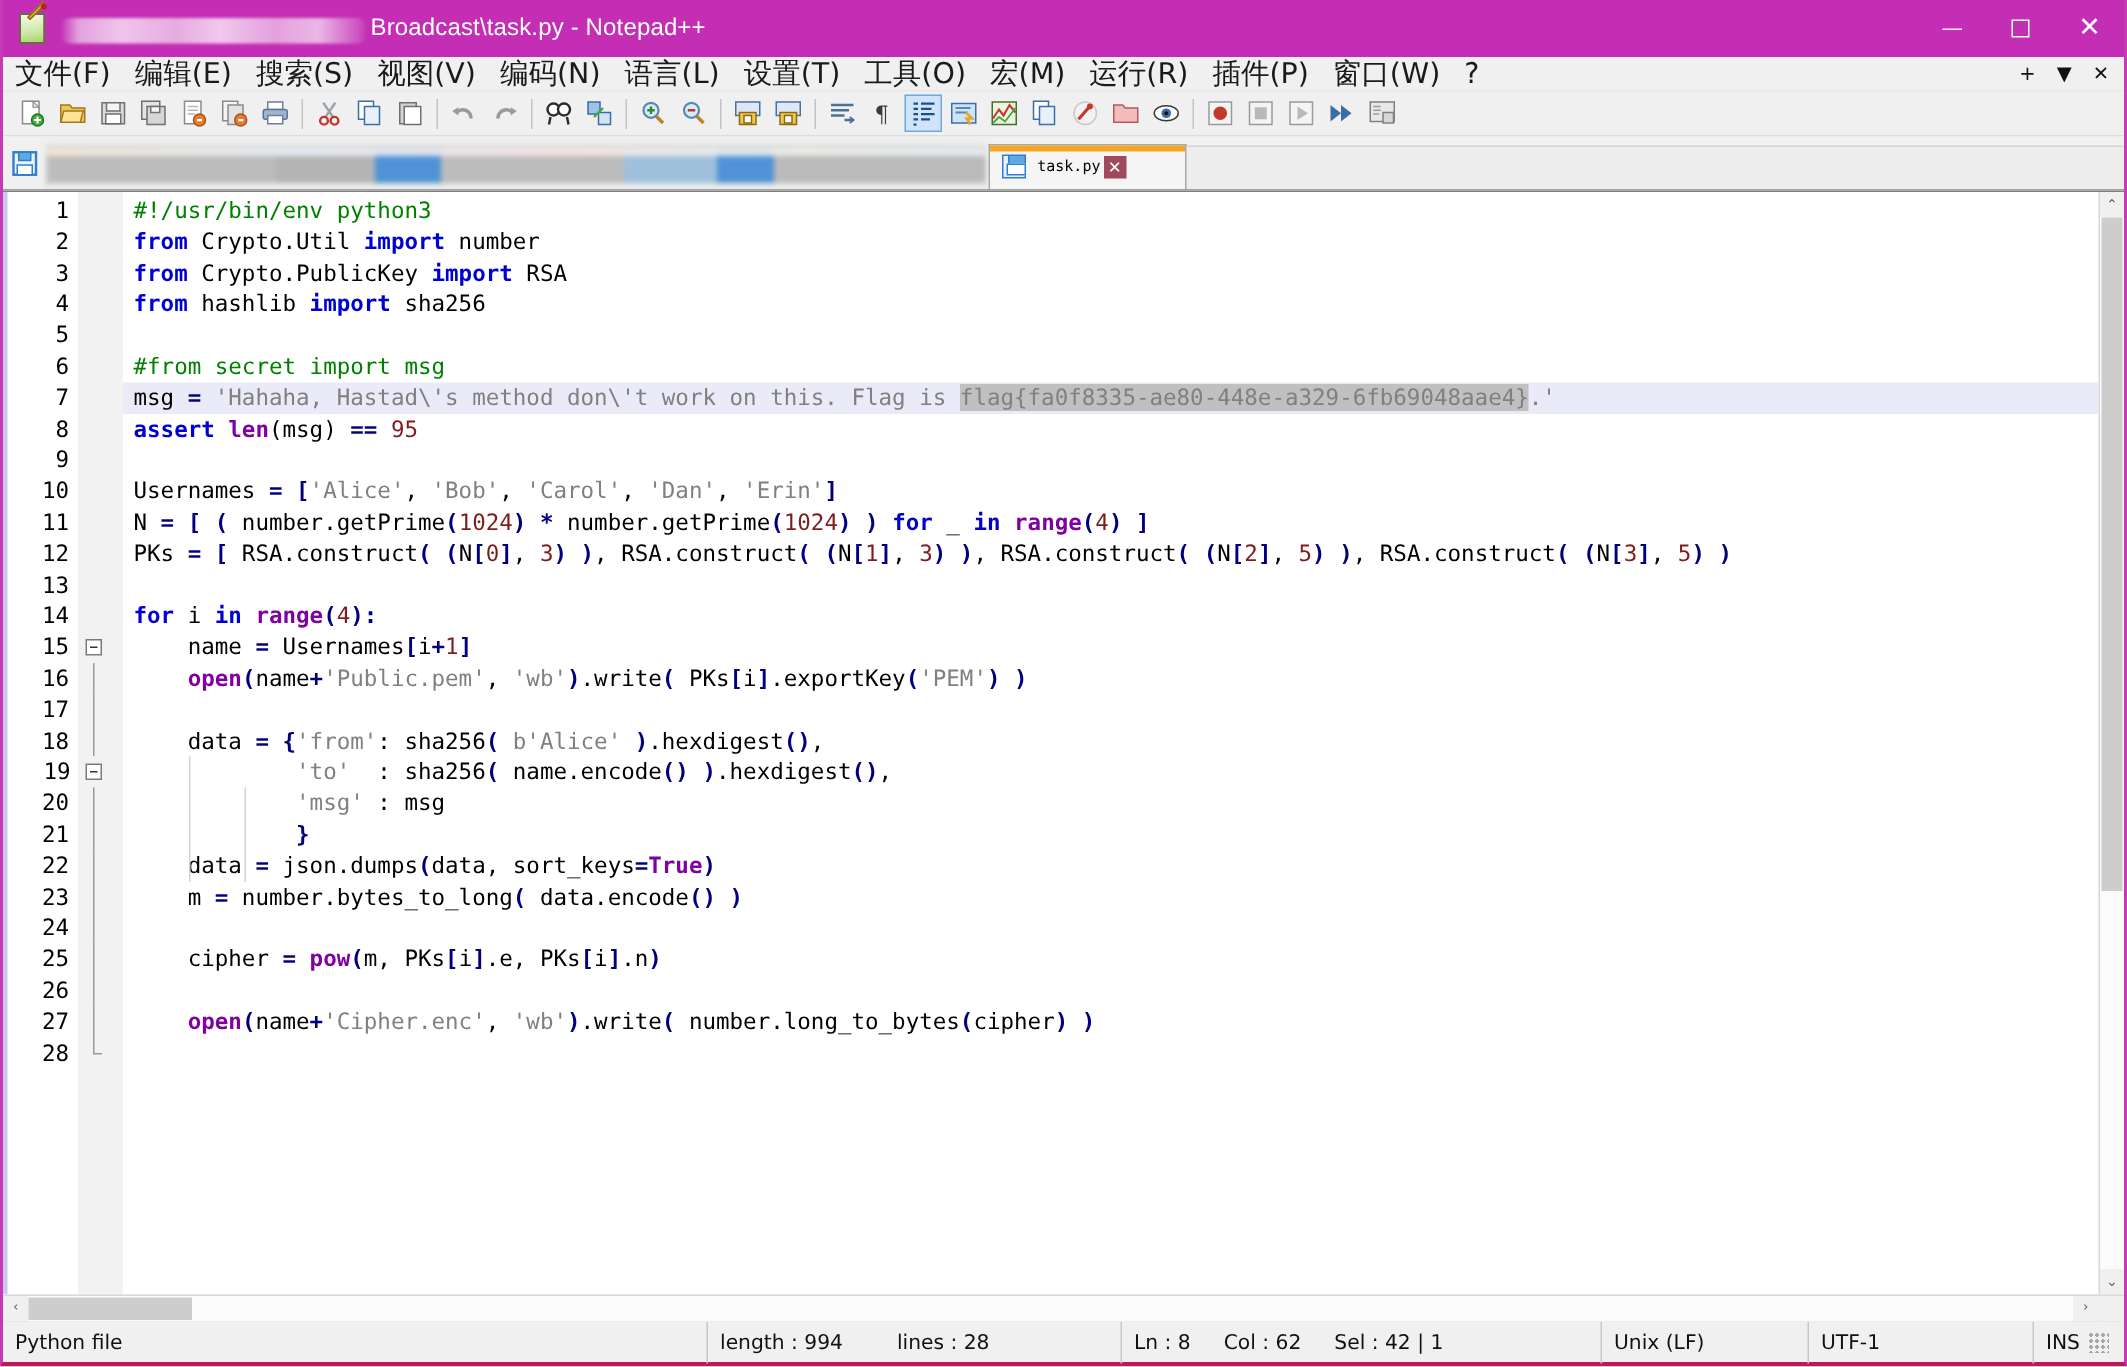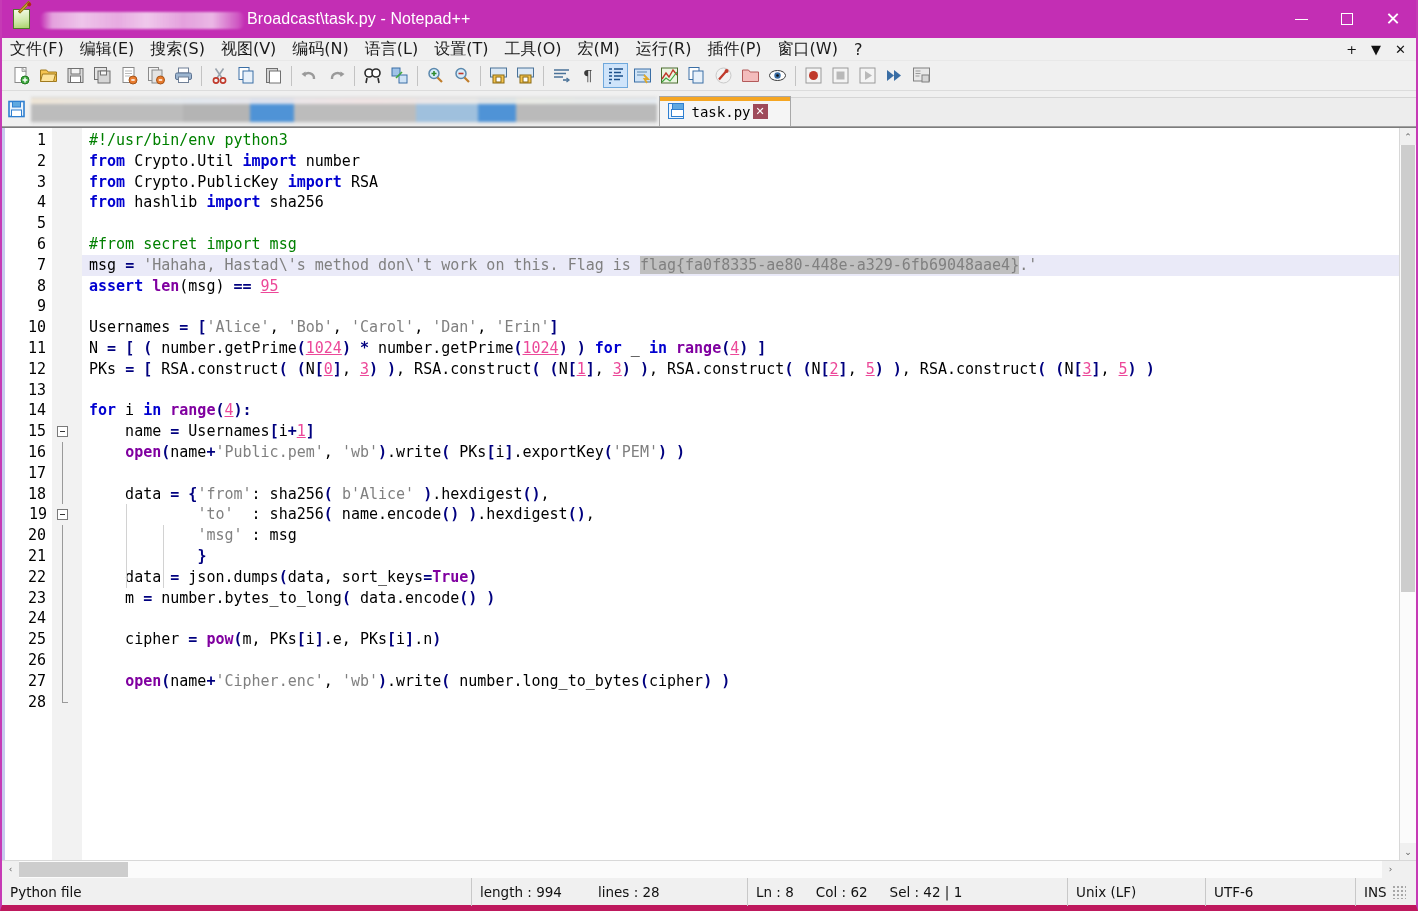--- a/index.html
+++ b/index.html
@@ -9,21 +9,21 @@
     overflow: hidden;
     background: #ffffff;
     font-family: "Liberation Sans", sans-serif;
   }
   #app {
     width: 1418px; height: 911px;
     position: relative;
     display: flex; flex-direction: column;
     border-left: 2px solid #c63ab5;
     border-right: 2px solid #c63ab5;
-    border-bottom: 6px solid #be185d;
+    border-bottom: 3px solid #be185d;
     background: #f0f0f0;
   }
 
   
   .titlebar {
     height: 38px; min-height: 38px;
     background: #c32eb4;
     display: flex; align-items: center;
     position: relative;
   }
@@ -89,21 +89,21 @@
 
   
   .menubar {
     height: 23px; min-height: 23px;
     background: #f0f0f0;
     display: flex; align-items: center;
     border-bottom: 1px solid #e8e8e8;
     position: relative;
   }
   .menu-item {
-    font-size: 16px; color: #1a1a1a;
+    font-size: 19px; color: #1a1a1a;
     padding: 2px 7px; margin: 0 1px;
     white-space: nowrap; cursor: default;
     font-family: "DejaVu Sans", sans-serif;
   }
   .menu-right {
     position: absolute; right: 4px; top: 0; height: 23px;
     display: flex; align-items: center; gap: 14px;
     padding-right: 6px;
   }
   .mr-btn { font-size: 13px; color: #111; cursor: default; line-height: 1;
@@ -181,21 +181,21 @@
     content:""; position:absolute; left:3px; top:0px;
     width:10px; height:6px; background:#5fa8e0; border:1px solid #2f7fd0;
     border-top:none;
   }
   .floppy::after {
     content:""; position:absolute; left:2px; bottom:1px;
     width:11px; height:6px; background:#ffffff; border:1px solid #2f7fd0;
   }
   .tab-label {
     font-family: "DejaVu Sans Mono", monospace;
-    font-size: 14px; color: #000; letter-spacing: 0px;
+    font-size: 10px; color: #000; letter-spacing: 0px;
     white-space: nowrap;
   }
   .tab-close {
     width: 15px; height: 15px; margin-left: 2px;
     background: #9e4a5a;
     color: #fff; font-size: 11px; font-weight: bold;
     display: flex; align-items: center; justify-content: center;
     font-family: "DejaVu Sans", sans-serif;
     cursor: default; flex: 0 0 auto;
   }
@@ -257,21 +257,21 @@
     font-size: 15px;
     white-space: pre;
     color: #000000;
     padding-left: 7px;
     position: relative;
   }
   .cline.current { background: #eaeaf8; }
   .tok-kw   { color: #0000d0; font-weight: bold; }
   .tok-cmt  { color: #008000; }
   .tok-str  { color: #808080; }
-  .tok-num  { color: #ec4899; text-decoration: underline; }
+  .tok-num  { color: #7f1d1d; }
   .tok-op   { color: #00007f; font-weight: bold; }
   .tok-bin  { color: #8000a0; font-weight: bold; }
   .tok-sel  { background: #c0c0c0; }
   .tok-pln  { color: #000000; }
 
   .indent-guides { position: absolute; left: 0; top: 0; }
   .iguide { position: absolute; width: 1px; background: #d2d2d2; }
 
   
   .vscroll {
@@ -787,20 +787,20 @@
     <div class="sb-cell sb-c2">
       <span>length : 994</span>
       <span>lines : 28</span>
     </div>
     <div class="sb-cell sb-c3">
       <span>Ln : 8</span>
       <span>Col : 62</span>
       <span>Sel : 42 | 1</span>
     </div>
     <div class="sb-cell sb-c4">Unix (LF)</div>
-    <div class="sb-cell sb-c5">UTF-6</div>
+    <div class="sb-cell sb-c5">UTF-1</div>
     <div class="sb-cell sb-c6 nb">
       <span>INS</span>
       <span class="sb-grip"></span>
     </div>
   </div>
 
 </div>
 
 </body></html>

